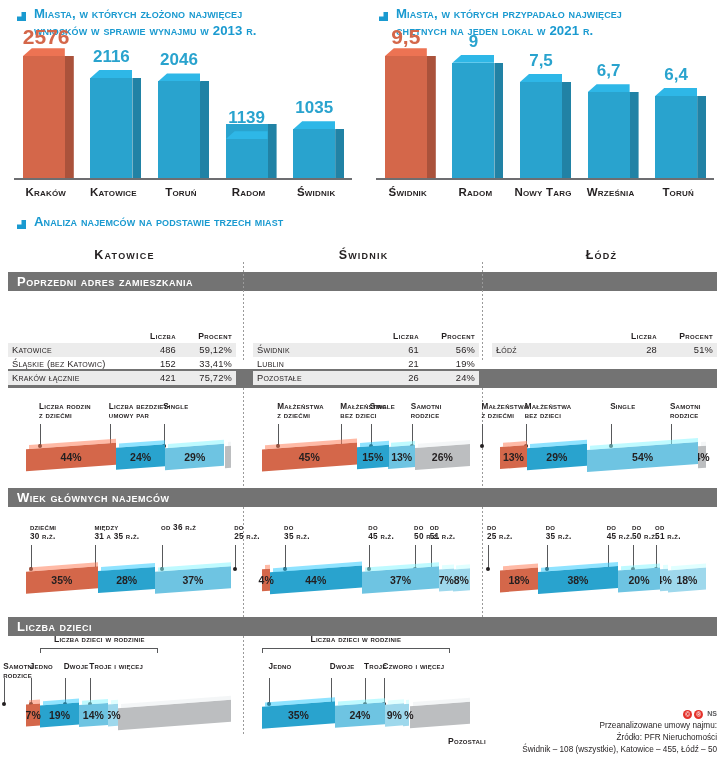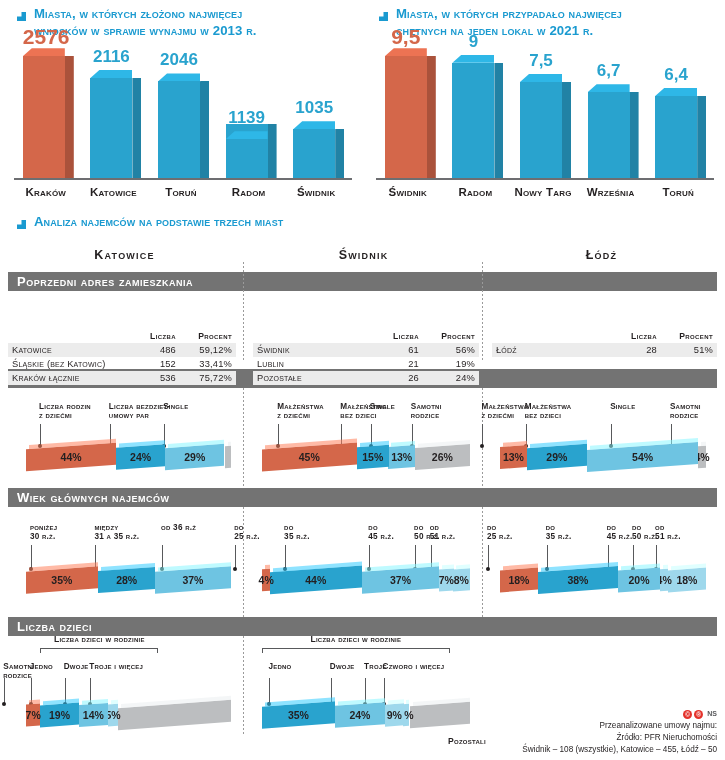--- a/index.html
+++ b/index.html
@@ -286,21 +286,21 @@
             <td>486</td>
             <td>59,12%</td>
           </tr>
           <tr class="">
             <td class="lbl">Śląskie (bez Katowic)</td>
             <td>152</td>
             <td>33,41%</td>
           </tr>
           <tr class="alt">
             <td class="lbl">Kraków łącznie</td>
-            <td>536</td>
+            <td>421</td>
             <td>75,72%</td>
           </tr>
         </tbody>
       </table>
     </div>
   <div class="tbl" id="tbl1" style="left:253px;width:226px;">
       <table>
         <tbody>
           <tr>
             <th class="lbl"></th>
@@ -468,21 +468,21 @@
           <div class="face" style="background:#29a3ce;"></div>
           <div class="topf" style="background:#33ccff;"></div>
           <div class="pct">28%</div>
         </div>
         <div class="seg" style="left: 129.15px; width: 75.85px; z-index: 18;">
           <div class="face" style="background:#6ec4e2;"></div>
           <div class="topf" style="background:#8af5ff;"></div>
           <div class="pct">37%</div>
         </div>
       </div>
-      <div class="cap" style="left: 3.875px; width: 68px; top: -46px; text-align: left;"><span>poniżej</span><br><span>30 r.ż.</span></div>
+      <div class="cap" style="left: 3.875px; width: 68px; top: -46px; text-align: left;"><span>dziećmi</span><br><span>30 r.ż.</span></div>
       <div class="leader" style="left: 4.875px; top: -24px; height: 24px;"></div>
       <div class="dot" style="left: 2.875px; top: -2px;"></div>
       <div class="cap" style="left: 68.45px; width: 68px; top: -46px; text-align: left;"><span>między</span><br><span>31 a 35 r.ż.</span></div>
       <div class="leader" style="left: 69.45px; top: -24px; height: 24px;"></div>
       <div class="dot" style="left: 67.45px; top: -2px;"></div>
       <div class="cap" style="left: 135.075px; width: 68px; top: -46px; text-align: left;"><span>od 36 r.ż</span></div>
       <div class="leader" style="left: 136.075px; top: -24px; height: 24px;"></div>
       <div class="dot" style="left: 134.075px; top: -2px;"></div>
     </div>
     <div class="stackwrap" style="left: 262px; top: 62px; width: 208px;">

